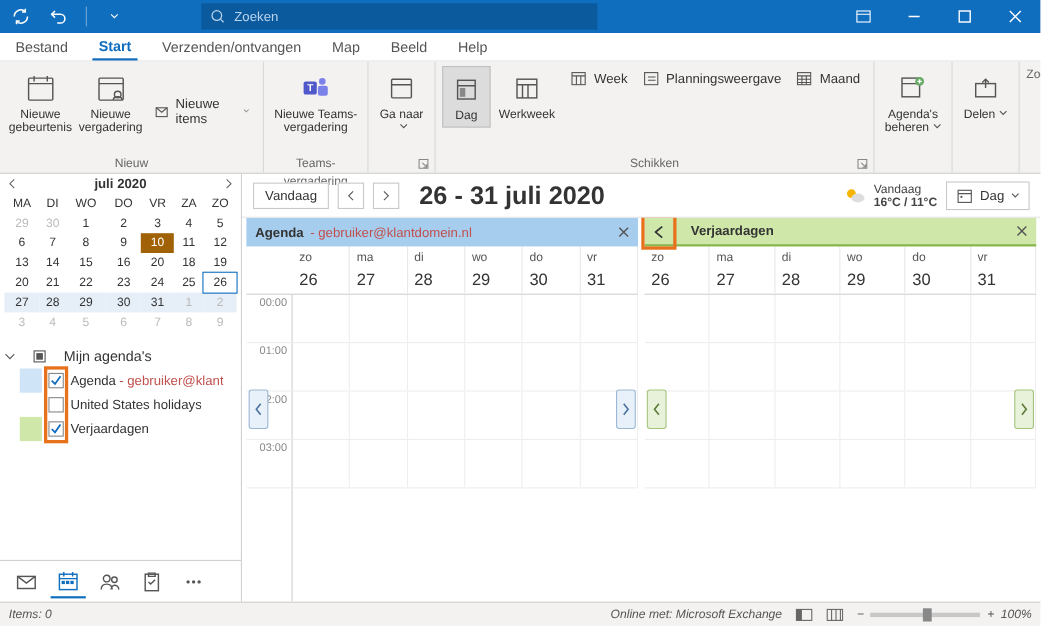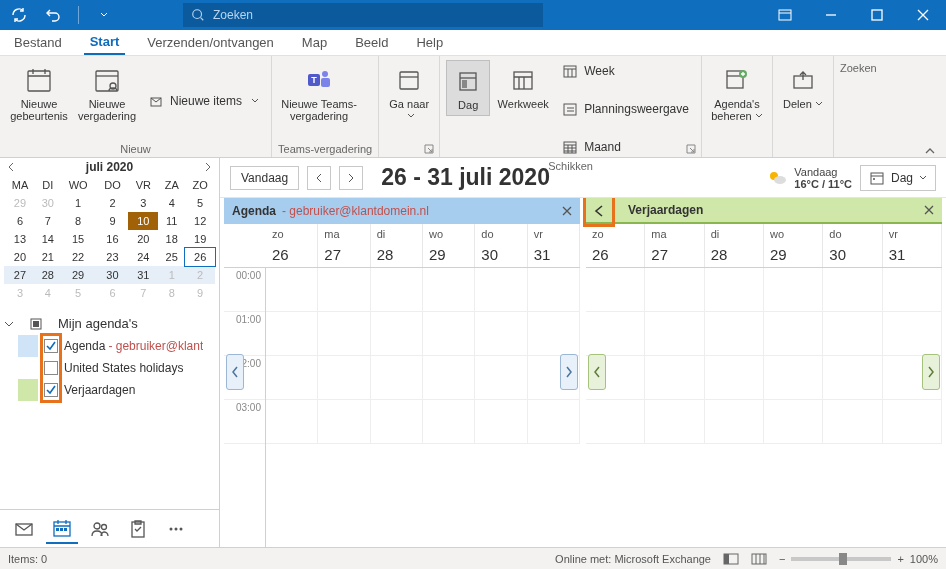--- a/index.html
+++ b/index.html
@@ -24,21 +24,21 @@
 
 .ribbon { height:102px; background:#f3f2f1; border-bottom:1px solid #d0d0d0; display:flex; align-items:stretch; }
 .rgroup { border-right:1px solid #d8d8d8; padding:4px 6px 0 6px; display:flex; flex-direction:column; }
 .rgroup .rbody { flex:1; display:flex; align-items:flex-start; gap:2px; }
 .rgroup .rlabel { text-align:center; font-size:11px; color:#666; height:16px; line-height:16px; }
 .rbtn-lg { width:66px; display:flex; flex-direction:column; align-items:center; gap:2px; padding:4px 2px; text-align:center; font-size:11px; line-height:12px; }
 .rbtn-lg.sel { background:#dcdcdc; border:1px solid #bfbfbf; }
 .rbtn-lg .ic { width:32px; height:32px; display:flex; align-items:center; justify-content:center; color:#555; }
 .rbtn-sm { display:flex; align-items:center; gap:6px; padding:3px 6px; font-size:12px; }
 .rbtn-sm .ic { width:16px; height:16px; display:flex; align-items:center; justify-content:center; color:#555; }
-.rcoll { display:flex; flex-direction:column; justify-content:flex-end; gap:16px; }
+.rcoll { display:flex; flex-direction:row; justify-content:flex-end; gap:1px; }
 .rgroup .dial { position:absolute; right:4px; bottom:2px; width:12px; height:12px; color:#888; }
 .rgroup.reldi { position:relative; }
 .ribbon .collapse { padding:4px 10px 0 0; margin-left:auto; align-self:flex-end; color:#666; }
 
 
 .persearch { border:1px solid #c8c8c8; background:#fff; padding:2px 6px; font-size:11px; color:#888; width:140px; margin-bottom:2px; }
 
 .caret-d { margin-left:3px; }
 svg { display:block; }
 
@@ -103,21 +103,21 @@
 .timelabels .tl { height:44px; font-size:10px; color:#888; text-align:right; padding:2px 4px 0 0; border-bottom:1px solid #eee; }
 .daygrid { flex:1; display:flex; flex-direction:column; }
 .daygrid .hr { height:44px; border-bottom:1px solid #eee; display:flex; }
 .daygrid .hr .cell { flex:1; border-right:1px solid #eee; }
 .navarrow { position:absolute; top:86px; width:18px; height:36px; background:#e8f0f9; border:1px solid #9bb7d4; border-radius:3px; display:flex; align-items:center; justify-content:center; color:#4b74a0; z-index:4; }
 .navarrow.l { left:2px; }
 .navarrow.r { right:2px; }
 .navarrow.g { background:#e8f2da; border-color:#a6c37e; color:#5e7c3a; }
 
 
-.status { height:22px; background:#f3f2f1; border-top:1px solid #d0d0d0; display:flex; align-items:center; font-size:11px; color:#555; padding:0 8px; gap:12px; }
+.status { height:22px; background:#f3f2f1; border-top:1px solid #d0d0d0; display:flex; align-items:center; font-size:11px; color:#555; padding:0 8px; gap:12px;font-style:italic; }
 .status .sp { flex:1; }
 .status .zoom { display:flex; align-items:center; gap:6px; }
 .status .zslider { width:100px; height:4px; background:#c8c8c8; position:relative; }
 .status .zslider .thumb { position:absolute; left:48px; top:-4px; width:8px; height:12px; background:#888; }
 </style>
 </head>
 <body>
 
 <div class="titlebar">
   <div class="tb-left">

